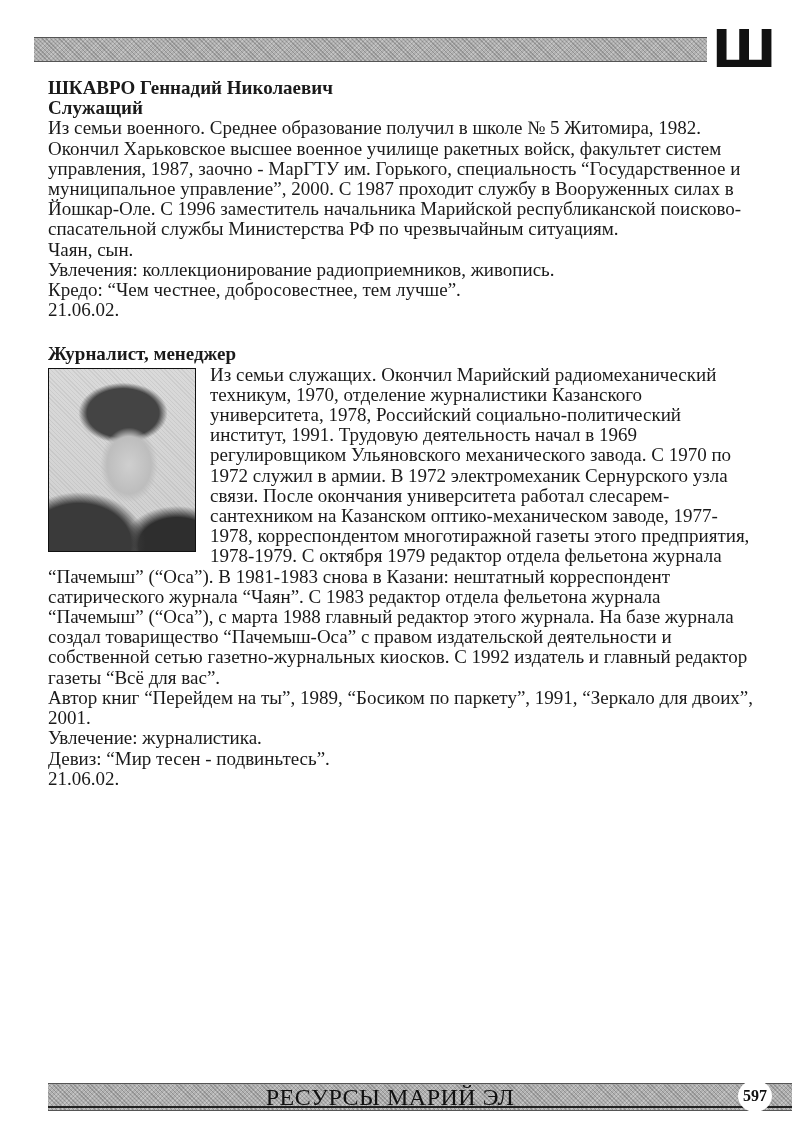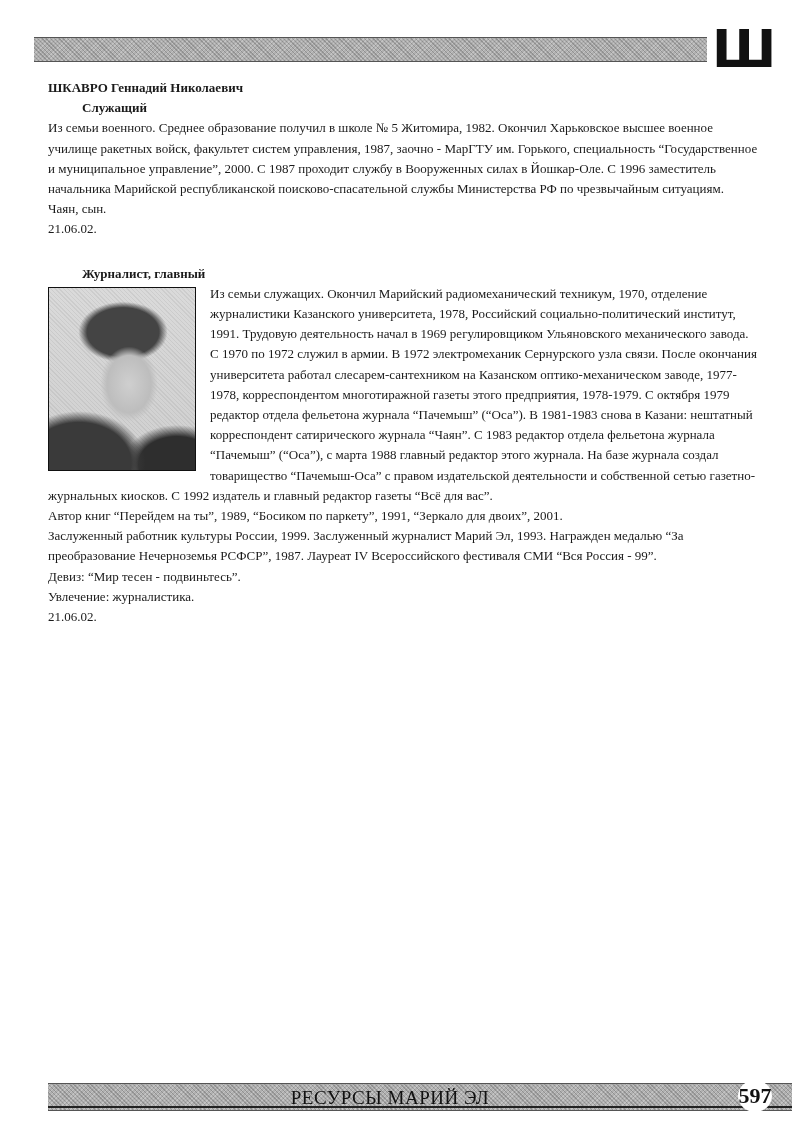--- a/index.html
+++ b/index.html
@@ -16,25 +16,25 @@
     border-top: 1px solid #555;
     border-bottom: 1px solid #555;
   }
   .letter-mark {
     position: absolute; left: 712px; top: 28px; width: 50px; height: 42px;
     font-family: "DejaVu Sans", sans-serif; font-weight: bold; font-size: 52px;
     line-height: 42px; color: #111; text-align: center;
   }
   .content {
     position: absolute; left: 48px; top: 78px; width: 712px;
-    font-size: 13px; line-height: 20.2px; font-family: Liberation Serif, serif;
+    font-size: 19px; line-height: 20.2px; font-family: Liberation Serif, serif;
   }
   .name { font-weight: bold; }
   .born { font-style: italic; }
-  .role { font-weight: bold; margin-left: 34px; }
+  .role { font-weight: bold; }
   p { margin: 0; }
   .entry { margin-bottom: 0; }
   .gap { height: 24px; }
   .photo {
     float: left; width: 146px; height: 182px; margin: 3px 14px 4px 0;
     border: 1px solid #111;
     background:
       radial-gradient(ellipse 42px 56px at 78px 92px, #d8d8d8 0%, #b8b8b8 55%, transparent 70%),
       radial-gradient(ellipse 60px 40px at 72px 42px, #3a3a3a 0%, #3a3a3a 60%, transparent 72%),
       radial-gradient(ellipse 80px 60px at 40px 170px, #3b3b3b 0%, #3b3b3b 60%, transparent 75%),
@@ -46,59 +46,60 @@
       radial-gradient(ellipse 90px 70px at 30px 175px, #3a3a3a 0%, #3a3a3a 58%, rgba(0,0,0,0) 74%),
       radial-gradient(ellipse 70px 50px at 128px 176px, #2e2e2e 0%, #2e2e2e 55%, rgba(0,0,0,0) 78%),
       repeating-linear-gradient(45deg, rgba(0,0,0,0.06) 0 1px, transparent 1px 3px),
       linear-gradient(#dadada, #cfcfcf);
   }
   .footer-band {
     position: absolute; left: 48px; top: 1083px; width: 744px; height: 26px;
   }
   .footer-title {
     position: absolute; left: 0; right: 60px; top: 0; height: 26px;
-    text-align: center; font-family: "Liberation Serif", serif; font-size: 19px;
+    text-align: center; font-family: "Liberation Serif", serif; font-size: 24px;
     line-height: 27px; letter-spacing: 0.5px; color: #111;
   }
   .footer-line {
     position: absolute; left: 0; right: 0; top: 22px; height: 2px; background: #222;
   }
   .page-num {
     position: absolute; right: 20px; top: -4px; width: 34px; height: 32px;
     background: #fff; border-radius: 50%;
-    font-family: "Liberation Serif", serif; font-weight: bold; font-size: 22px;
+    font-family: "Liberation Serif", serif; font-weight: bold; font-size: 16px;
     line-height: 32px; text-align: center; color: #111;
   }
 </style>
 </head>
 <body>
 
 <div class="hatch" style="position:absolute; left:34px; top:37px; width:673px; height:23px;"></div>
 <div class="letter-mark">Ш</div>
 
 <div class="content">
 
   <div class="entry">
     <p class="name">ШКАВРО Геннадий Николаевич</p>
     <p class="role">Служащий</p>
     <p>Из семьи военного. Среднее образование получил в школе № 5 Житомира, 1982. Окончил Харьковское высшее военное училище ракетных войск, факультет систем управления, 1987, заочно - МарГТУ им. Горького, специальность “Государственное и муниципальное управление”, 2000. С 1987 проходит службу в Вооруженных силах в Йошкар-Оле. С 1996 заместитель начальника Марийской республиканской поисково-спасательной службы Министерства РФ по чрезвычайным ситуациям.</p>
     <p>Чаян, сын.</p>
+    <p>Увлечения: коллекционирование радиоприемников, живопись.</p>
+    <p>Кредо: “Чем честнее, добросовестнее, тем лучше”.</p>
     <p>21.06.02.</p>
   </div>
 
   <div class="gap"></div>
 
   <div class="entry">
-    <p class="role">Журналист, главный</p>
+    <p class="role">Журналист, менеджер</p>
     <div class="photo"></div>
     <p>Из семьи служащих. Окончил Марийский радиомеханический техникум, 1970, отделение журналистики Казанского университета, 1978, Российский социально-политический институт, 1991. Трудовую деятельность начал в 1969 регулировщиком Ульяновского механического завода. С 1970 по 1972 служил в армии. В 1972 электромеханик Сернурского узла связи. После окончания университета работал слесарем-сантехником на Казанском оптико-механическом заводе, 1977-1978, корреспондентом многотиражной газеты этого предприятия, 1978-1979. С октября 1979 редактор отдела фельетона журнала “Пачемыш” (“Оса”). В 1981-1983 снова в Казани: нештатный корреспондент сатирического журнала “Чаян”. С 1983 редактор отдела фельетона журнала “Пачемыш” (“Оса”), с марта 1988 главный редактор этого журнала. На базе журнала создал товарищество “Пачемыш-Оса” с правом издательской деятельности и собственной сетью газетно-журнальных киосков. С 1992 издатель и главный редактор газеты “Всё для вас”.</p>
     <p>Автор книг “Перейдем на ты”, 1989, “Босиком по паркету”, 1991, “Зеркало для двоих”, 2001.</p>
-    <p>Заслуженный работник культуры России, 1999. Заслуженный журналист Марий Эл, 1993. Награжден медалью “За преобразование Нечерноземья РСФСР”, 1987. Лауреат IV Всероссийского фестиваля СМИ “Вся Россия - 99”.</p>
+    <p>Увлечение: журналистика.</p>
     <p>Девиз: “Мир тесен - подвиньтесь”.</p>
-    <p>Увлечение: журналистика.</p>
     <p>21.06.02.</p>
   </div>
 </div>
 
 <div class="footer-band hatch">
   <div class="footer-title">РЕСУРСЫ МАРИЙ ЭЛ</div>
   <div class="footer-line"></div>
   <div class="page-num">597</div>
 </div>
 

